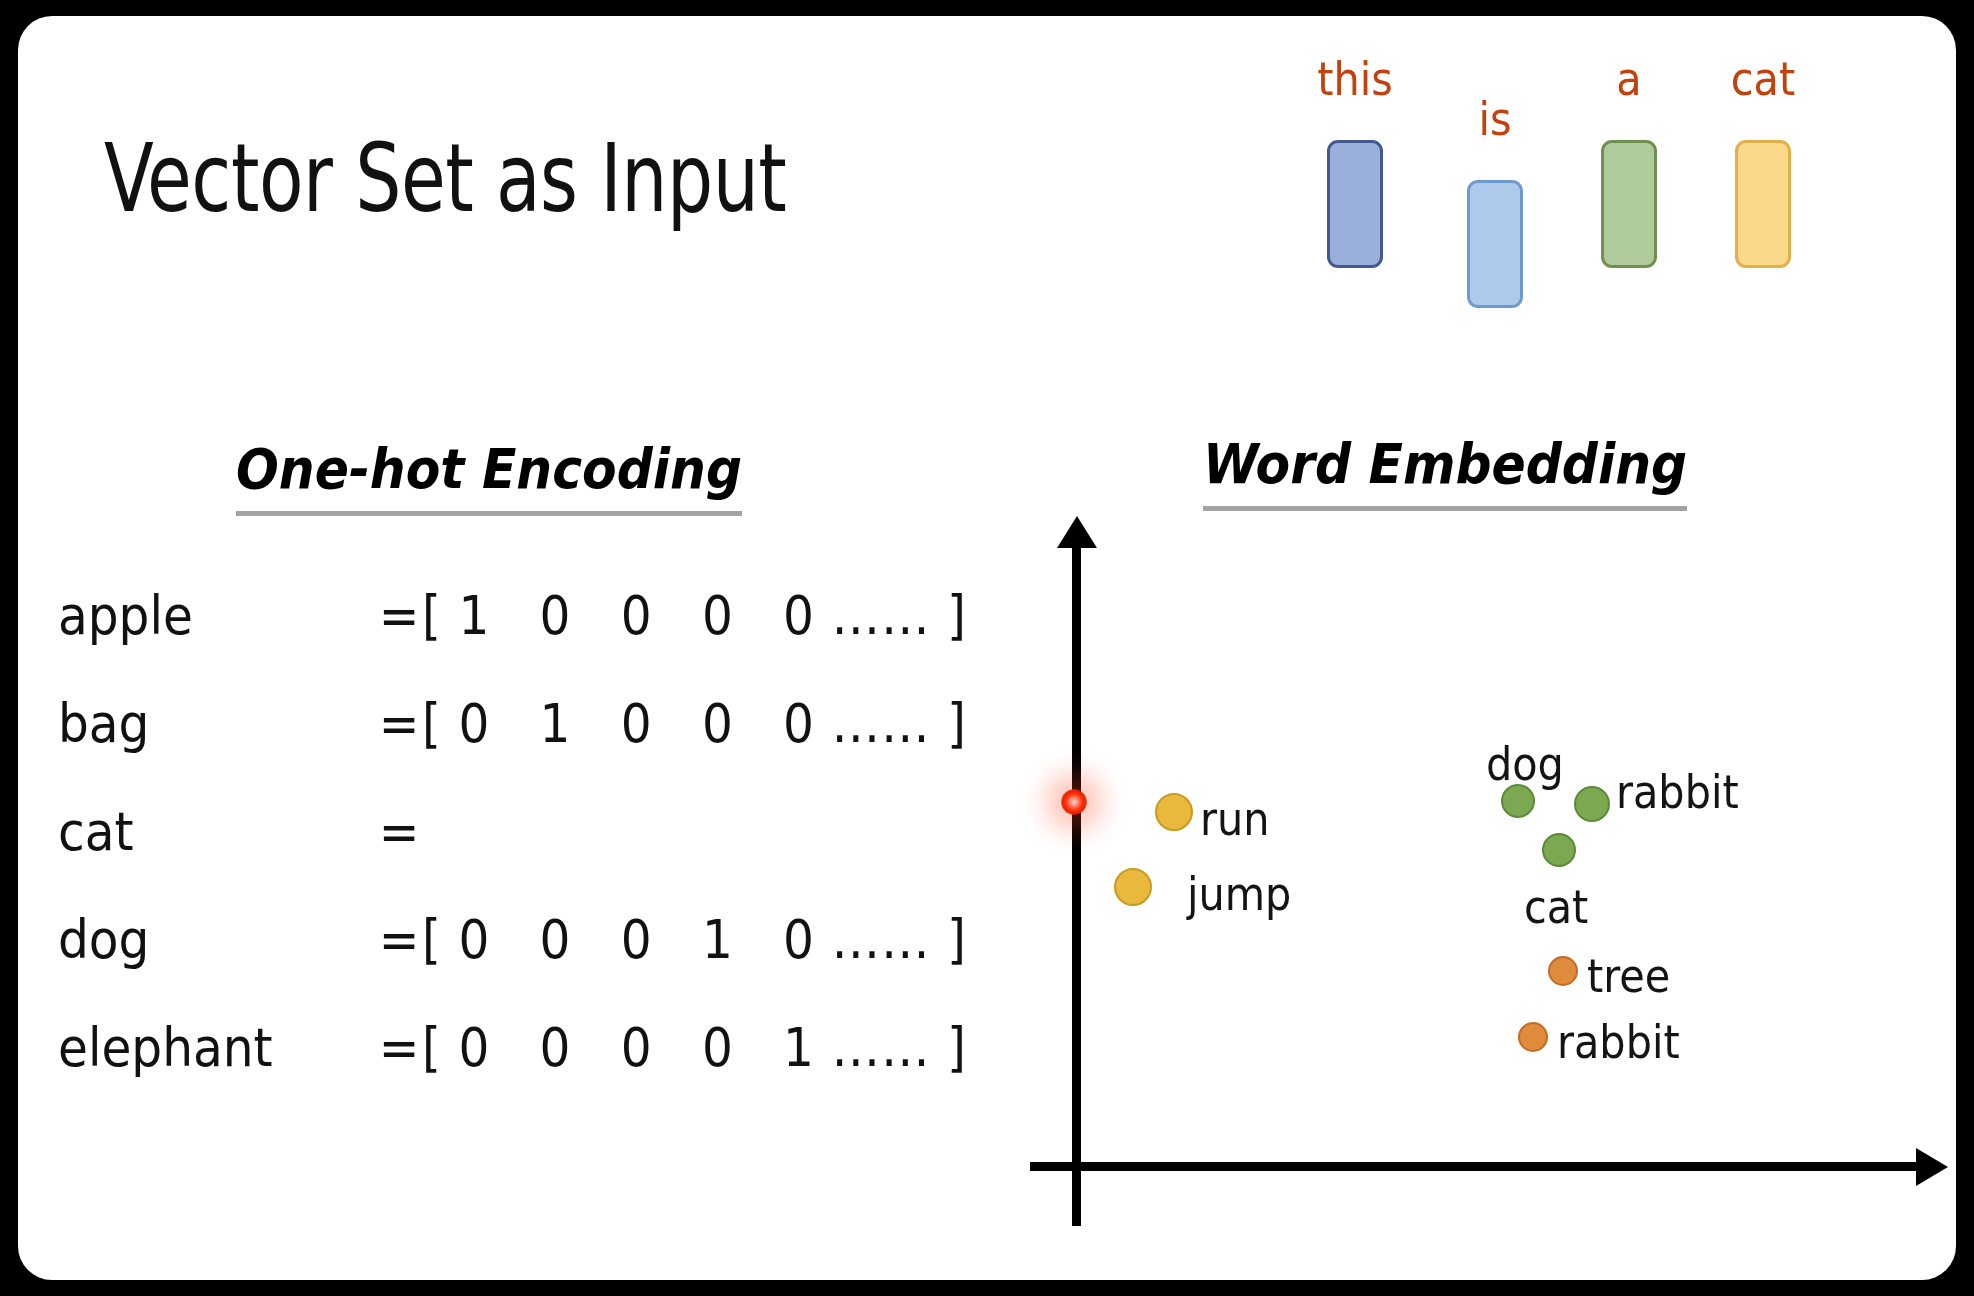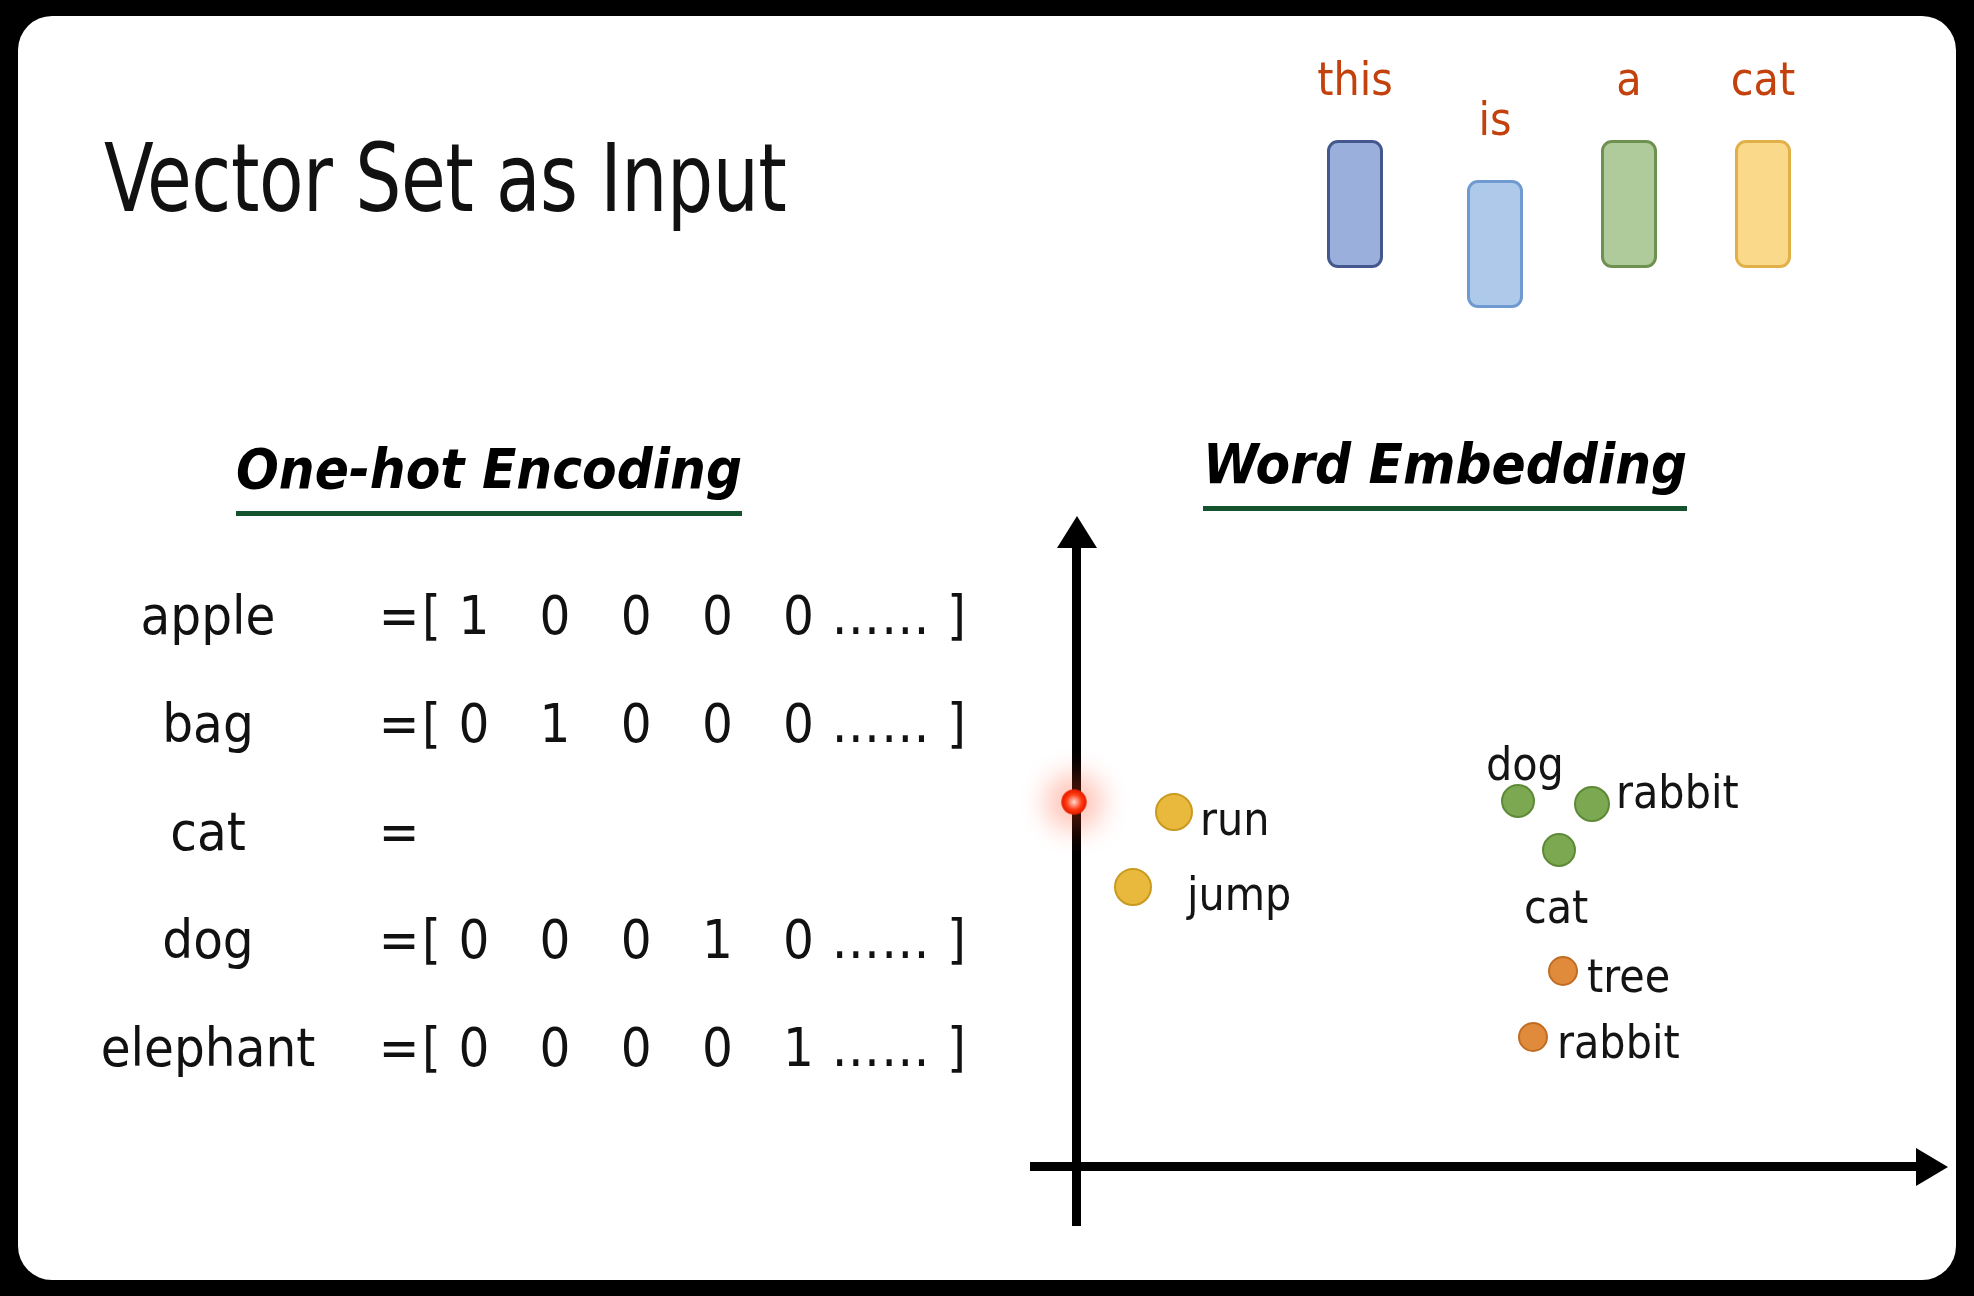--- a/index.html
+++ b/index.html
@@ -72,21 +72,21 @@
   
   .section-heading {
     position: absolute;
     font-size: 56px;
     font-weight: bold;
     font-style: italic;
     color: #000000;
     white-space: nowrap;
     font-family: "DejaVu Sans Condensed", "Liberation Sans Narrow", "Liberation Sans", sans-serif;
     padding-bottom: 10px;
-    border-bottom: 5px solid #14532d;
+    border-bottom: 5px solid #a3a3a3;
   }
   #heading-onehot { left: 218px; top: 420px; }
   #heading-embed  { left: 1185px; top: 415px; }
 
   
   #onehot-list {
     position: absolute;
     left: 40px;
     top: 568px;
     width: 920px;
@@ -94,21 +94,21 @@
   .oh-row {
     display: flex;
     align-items: baseline;
     height: 108px;
     font-size: 54px;
     color: #111111;
     font-family: "DejaVu Sans Condensed", "Liberation Sans Narrow", "Liberation Sans", sans-serif;
   }
   .oh-word {
     width: 300px;
-    text-align: center;
+    text-align: left;
     padding-right: 18px;
     white-space: nowrap;
   }
   .oh-eq {
     width: 46px;
     text-align: center;
   }
   .oh-vec {
     white-space: pre;
     letter-spacing: 1px;

